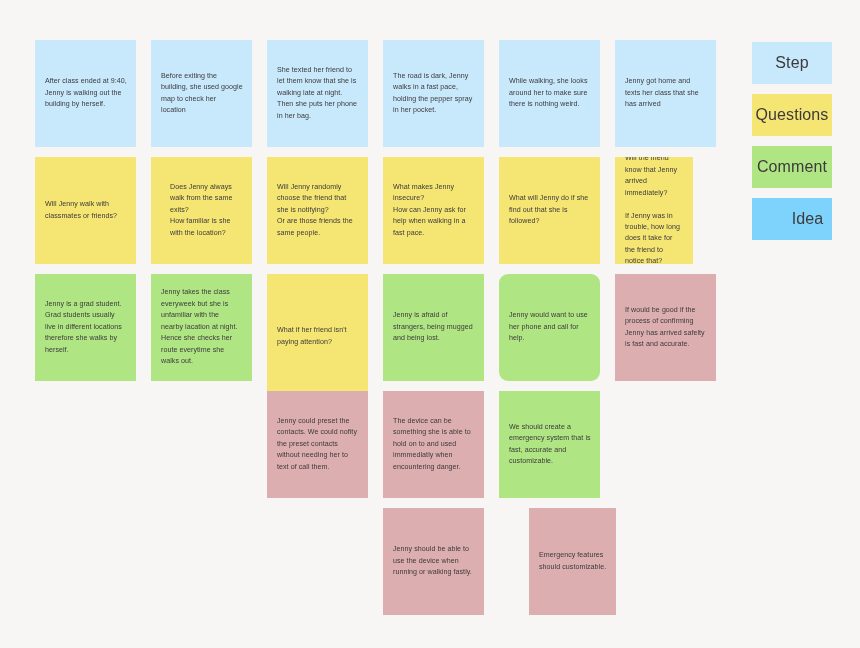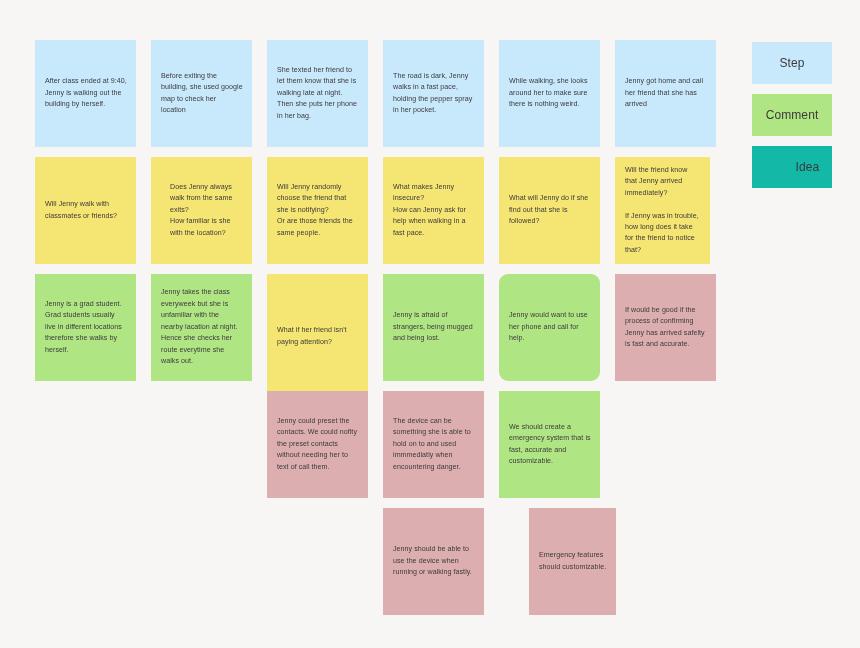--- a/index.html
+++ b/index.html
@@ -59,21 +59,21 @@
   .legend-chip {
     box-sizing: border-box;
     width: 80px;
     height: 42px;
     margin-bottom: 10px;
     display: flex;
     align-items: center;
     justify-content: center;
   }
   .legend-chip .legend-label {
-    font-size: 12px;
+    font-size: 16px;
     color: #3c3a3c;
     letter-spacing: 0.1px;
   }
 </style>
 </head>
 <body>
 
 <div id="board">
   <div id="notes-layer">
       <div class="note c-step" style="left: 35px; top: 40px; width: 101px; height: 107px;">
@@ -86,41 +86,41 @@
         <div class="note-text">She texted her friend to let them know that she is walking late at night.
 Then she puts her phone in her bag.</div>
       </div>
       <div class="note c-step" style="left: 383px; top: 40px; width: 101px; height: 107px;">
         <div class="note-text">The road is dark, Jenny walks in a fast pace, holding the pepper spray in her pocket.</div>
       </div>
       <div class="note c-step" style="left: 499px; top: 40px; width: 101px; height: 107px;">
         <div class="note-text">While walking, she looks around her to make sure there is nothing weird.</div>
       </div>
       <div class="note c-step" style="left: 615px; top: 40px; width: 101px; height: 107px;">
-        <div class="note-text">Jenny got home and call her friend that she has arrived</div>
+        <div class="note-text">Jenny got home and texts her class that she has arrived</div>
       </div>
       <div class="note c-question" style="left: 35px; top: 157px; width: 101px; height: 107px;">
         <div class="note-text">Will Jenny walk with classmates or friends?</div>
       </div>
       <div class="note c-question" style="left: 151px; top: 157px; width: 101px; height: 107px; padding-left: 19px;">
         <div class="note-text">Does Jenny always walk from the same exits?
 How familiar is she with the location?</div>
       </div>
       <div class="note c-question" style="left: 267px; top: 157px; width: 101px; height: 107px;">
         <div class="note-text">Will Jenny randomly choose the friend that she is notifying?
 Or are those friends the same people.</div>
       </div>
       <div class="note c-question" style="left: 383px; top: 157px; width: 101px; height: 107px;">
         <div class="note-text">What makes Jenny insecure?
 How can Jenny ask for help when walking in a fast pace.</div>
       </div>
       <div class="note c-question" style="left: 499px; top: 157px; width: 101px; height: 107px;">
         <div class="note-text">What will Jenny do if she find out that she is followed?</div>
       </div>
-      <div class="note c-question" style="left: 615px; top: 157px; width: 95px; height: 107px;">
+      <div class="note c-question" style="left: 615px; top: 157px; width: 78px; height: 107px;">
         <div class="note-text">Will the friend know that Jenny arrived immediately?
 
 If Jenny was in trouble, how long does it take for the friend to notice that?</div>
       </div>
       <div class="note c-comment" style="left: 35px; top: 274px; width: 101px; height: 107px;">
         <div class="note-text">Jenny is a grad student. Grad students usually live in different locations therefore she walks by herself.</div>
       </div>
       <div class="note c-comment" style="left: 151px; top: 274px; width: 101px; height: 107px;">
         <div class="note-text">Jenny takes the class everyweek but she is unfamiliar with the nearby lacation at night. Hence she checks her route everytime she walks out.</div>
       </div>
@@ -149,20 +149,23 @@
         <div class="note-text">Jenny should be able to use the device when running or walking fastly.</div>
       </div>
       <div class="note c-idea" style="left: 499px; top: 508px; width: 87px; height: 107px; margin-left: 30px;">
         <div class="note-text">Emergency features should customizable.</div>
       </div>
     </div>
   <div id="legend">
       <div class="legend-chip" style="background: rgb(200, 232, 252);">
         <span class="legend-label">Step</span>
       </div>
+      <div class="legend-chip" style="background: rgb(245, 229, 114);">
+        <span class="legend-label">Questions</span>
+      </div>
       <div class="legend-chip" style="background: rgb(176, 229, 131);">
         <span class="legend-label">Comment</span>
       </div>
-      <div class="legend-chip" style="background: #14b8a6; padding-left: 31px;">
+      <div class="legend-chip" style="background: #7dd3fc; padding-left: 31px;">
         <span class="legend-label">Idea</span>
       </div>
     </div>
 </div>
 
 </body></html>

